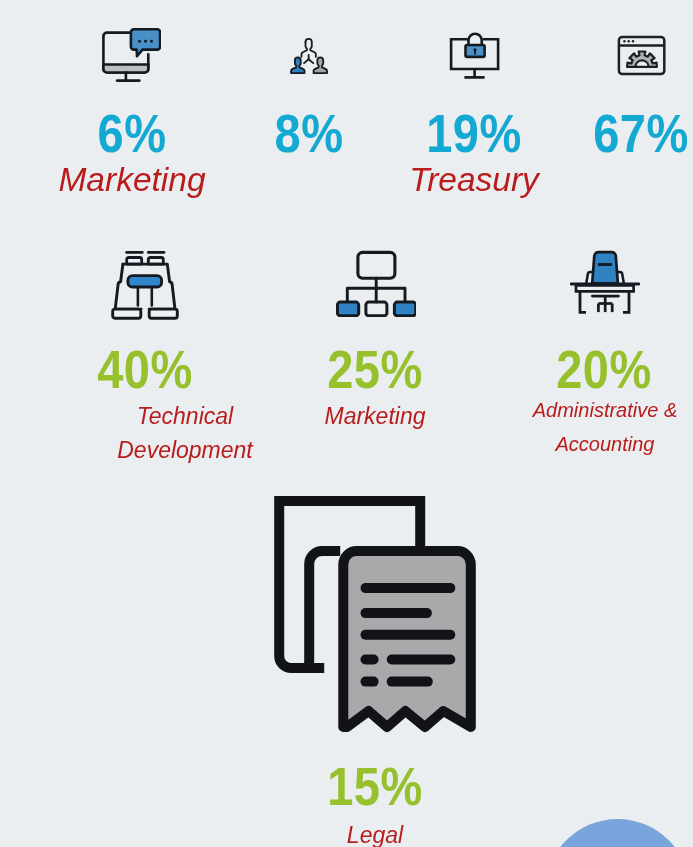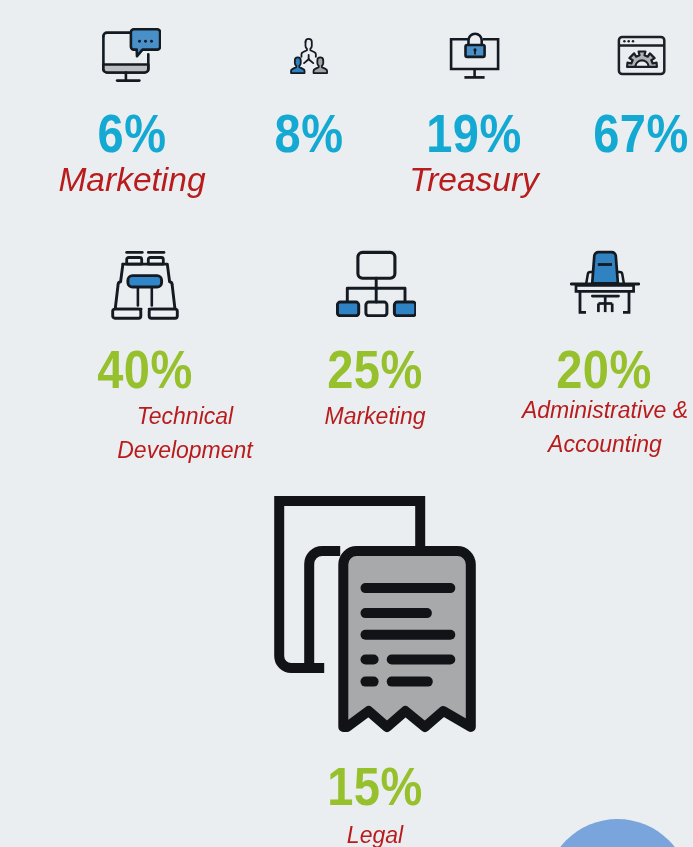--- a/index.html
+++ b/index.html
@@ -125,21 +125,21 @@
     <path d="M42.2 53.5 v8.6" fill="none" stroke="#141a22" stroke-width="2.7" stroke-linecap="butt"></path>
   </svg>
 
   <div class="pct" style="left:45px;top:342px;width:200px;text-align:center;color:#96c02c;font-size:47px;transform:scaleY(1.14);">40%</div>
   <div class="lbl" style="left:75px;top:400px;width:140px;font-size:23px;line-height:33.5px;margin-left:40px;">Technical Development</div>
 
   <div class="pct" style="left:275px;top:342px;width:200px;text-align:center;color:#96c02c;font-size:47px;transform:scaleY(1.14);">25%</div>
   <div class="lbl" style="left:305px;top:400px;width:140px;font-size:23px;line-height:33.5px;">Marketing</div>
 
   <div class="pct" style="left:504px;top:342px;width:200px;text-align:center;color:#96c02c;font-size:47px;transform:scaleY(1.14);">20%</div>
-  <div class="lbl" style="left:521px;top:394px;width:168px;font-size:23px;line-height:33.5px;">Administrative &amp; Accounting</div>
+  <div class="lbl" style="left:521px;top:394px;width:168px;font-size:20px;line-height:33.5px;">Administrative &amp; Accounting</div>
 
   <svg class="ico" style="left:274px;top:496px;" width="208" height="242" viewBox="0 0 208 242">
 
     <path d="M5.2 57.0 v-52.0 h141.0 v52.0" fill="none" stroke="#111317" stroke-width="10.0" stroke-linecap="butt" stroke-linejoin="miter"></path>
     <path d="M5.2 57.0 v103.0 a12.0 12.0 0 0 0 12.0 12.0 h33.0" fill="none" stroke="#111317" stroke-width="10.0" stroke-linecap="butt" stroke-linejoin="miter"></path>
     <path d="M35.2 167.0 v-99.0 a13.0 13.0 0 0 1 13.0 -13.0 h18.0" fill="none" stroke="#111317" stroke-width="10.0" stroke-linecap="butt" stroke-linejoin="miter"></path>
 
     <path d="M82.7 55.1 h100.7 a13.4 13.4 0 0 1 13.4 13.4 v162.5 L 169.3 215.0 L 150.9 231.0 L 131.4 215.0 L 113.0 231.0 L 94.6 215.0 L 73.0 231.0 L 69.3 231.0 v-162.5 a13.4 13.4 0 0 1 13.4 -13.4 z" fill="#a8a9ab" stroke="#111317" stroke-width="10.0" stroke-linejoin="round"></path>
     <g stroke="#111317" stroke-linecap="round" fill="none" stroke-width="10.0">
       <path d="M91.5 92.1 h84.8"></path>

